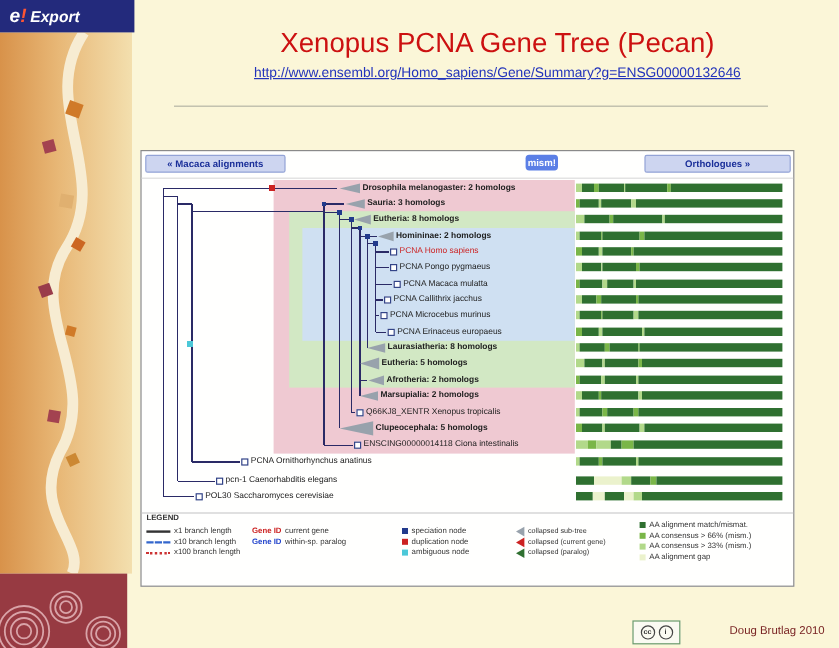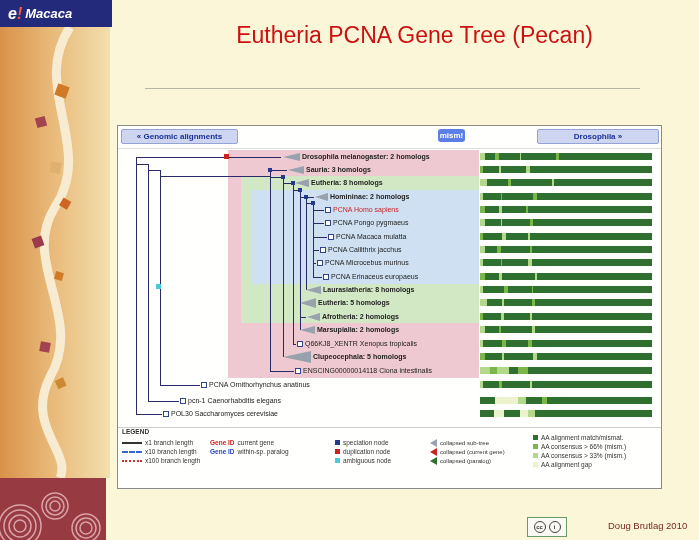--- a/index.html
+++ b/index.html
@@ -83,21 +83,21 @@
   .ccround{width:12px;height:12px;border:1.5px solid #444;border-radius:50%;font-size:6px;font-weight:bold;
            color:#333;display:flex;align-items:center;justify-content:center;box-sizing:border-box;}
 </style>
 </head>
 <body>
 
 <div class="slide">
 
   <div class="topbar">
     <span class="logo-e"><span>e</span><span class="logo-bang">!</span></span>
-    <span class="logo-name">Macaca</span>
+    <span class="logo-name">Export</span>
   </div>
 
   <div class="sidebar">
     <svg width="110" height="451" viewBox="0 0 110 451">
       <path d="M70,0 C30,60 95,120 55,180 C20,235 85,290 50,350 C25,400 72,425 60,451" stroke="#f7ecd2" stroke-width="9" fill="none"></path>
       <rect x="56" y="58" width="12" height="12" fill="#d07a28" transform="rotate(20 62 64)"></rect>
       <rect x="36" y="90" width="10" height="10" fill="#a34250" transform="rotate(-15 41 95)"></rect>
       <rect x="50" y="135" width="11" height="11" fill="#e0b070" transform="rotate(10 55 140)"></rect>
       <rect x="61" y="172" width="9" height="9" fill="#cc6622" transform="rotate(30 65 176)"></rect>
       <rect x="33" y="210" width="10" height="10" fill="#993b4a" transform="rotate(-20 38 215)"></rect>
@@ -117,27 +117,28 @@
         <circle cx="55" cy="28" r="5"></circle>
           <circle cx="55" cy="28" r="9"></circle>
           <circle cx="55" cy="28" r="13"></circle>
         <circle cx="86" cy="50" r="6"></circle>
           <circle cx="86" cy="50" r="10"></circle>
           <circle cx="86" cy="50" r="14"></circle>
       </g>
     </svg>
   </div>
 
-  <h1 class="title">Eutheria PCNA Gene Tree (Pecan)</h1>
+  <h1 class="title">Xenopus PCNA Gene Tree (Pecan)</h1>
+  <a class="url">http://www.ensembl.org/Homo_sapiens/Gene/Summary?g=ENSG00000132646</a>
   <div class="rule"></div>
 
   <div class="panel"></div>
-  <div class="nav-btn nav-left">« Genomic alignments</div>
+  <div class="nav-btn nav-left">« Macaca alignments</div>
   <div class="help">mism!</div>
-  <div class="nav-btn nav-right">Drosophila »</div>
+  <div class="nav-btn nav-right">Orthologues »</div>
   <div class="nav-sep"></div>
   <div class="legend-sep"></div>
 
   <div class="band band-pink"></div>
   <div class="band band-green"></div>
   <div class="band band-blue"></div>
 
   <svg class="treesvg" shape-rendering="crispEdges">
     <g stroke="#2a2a66" stroke-width="1" fill="none">
       <line x1="136" y1="157" x2="136" y2="414"></line>

